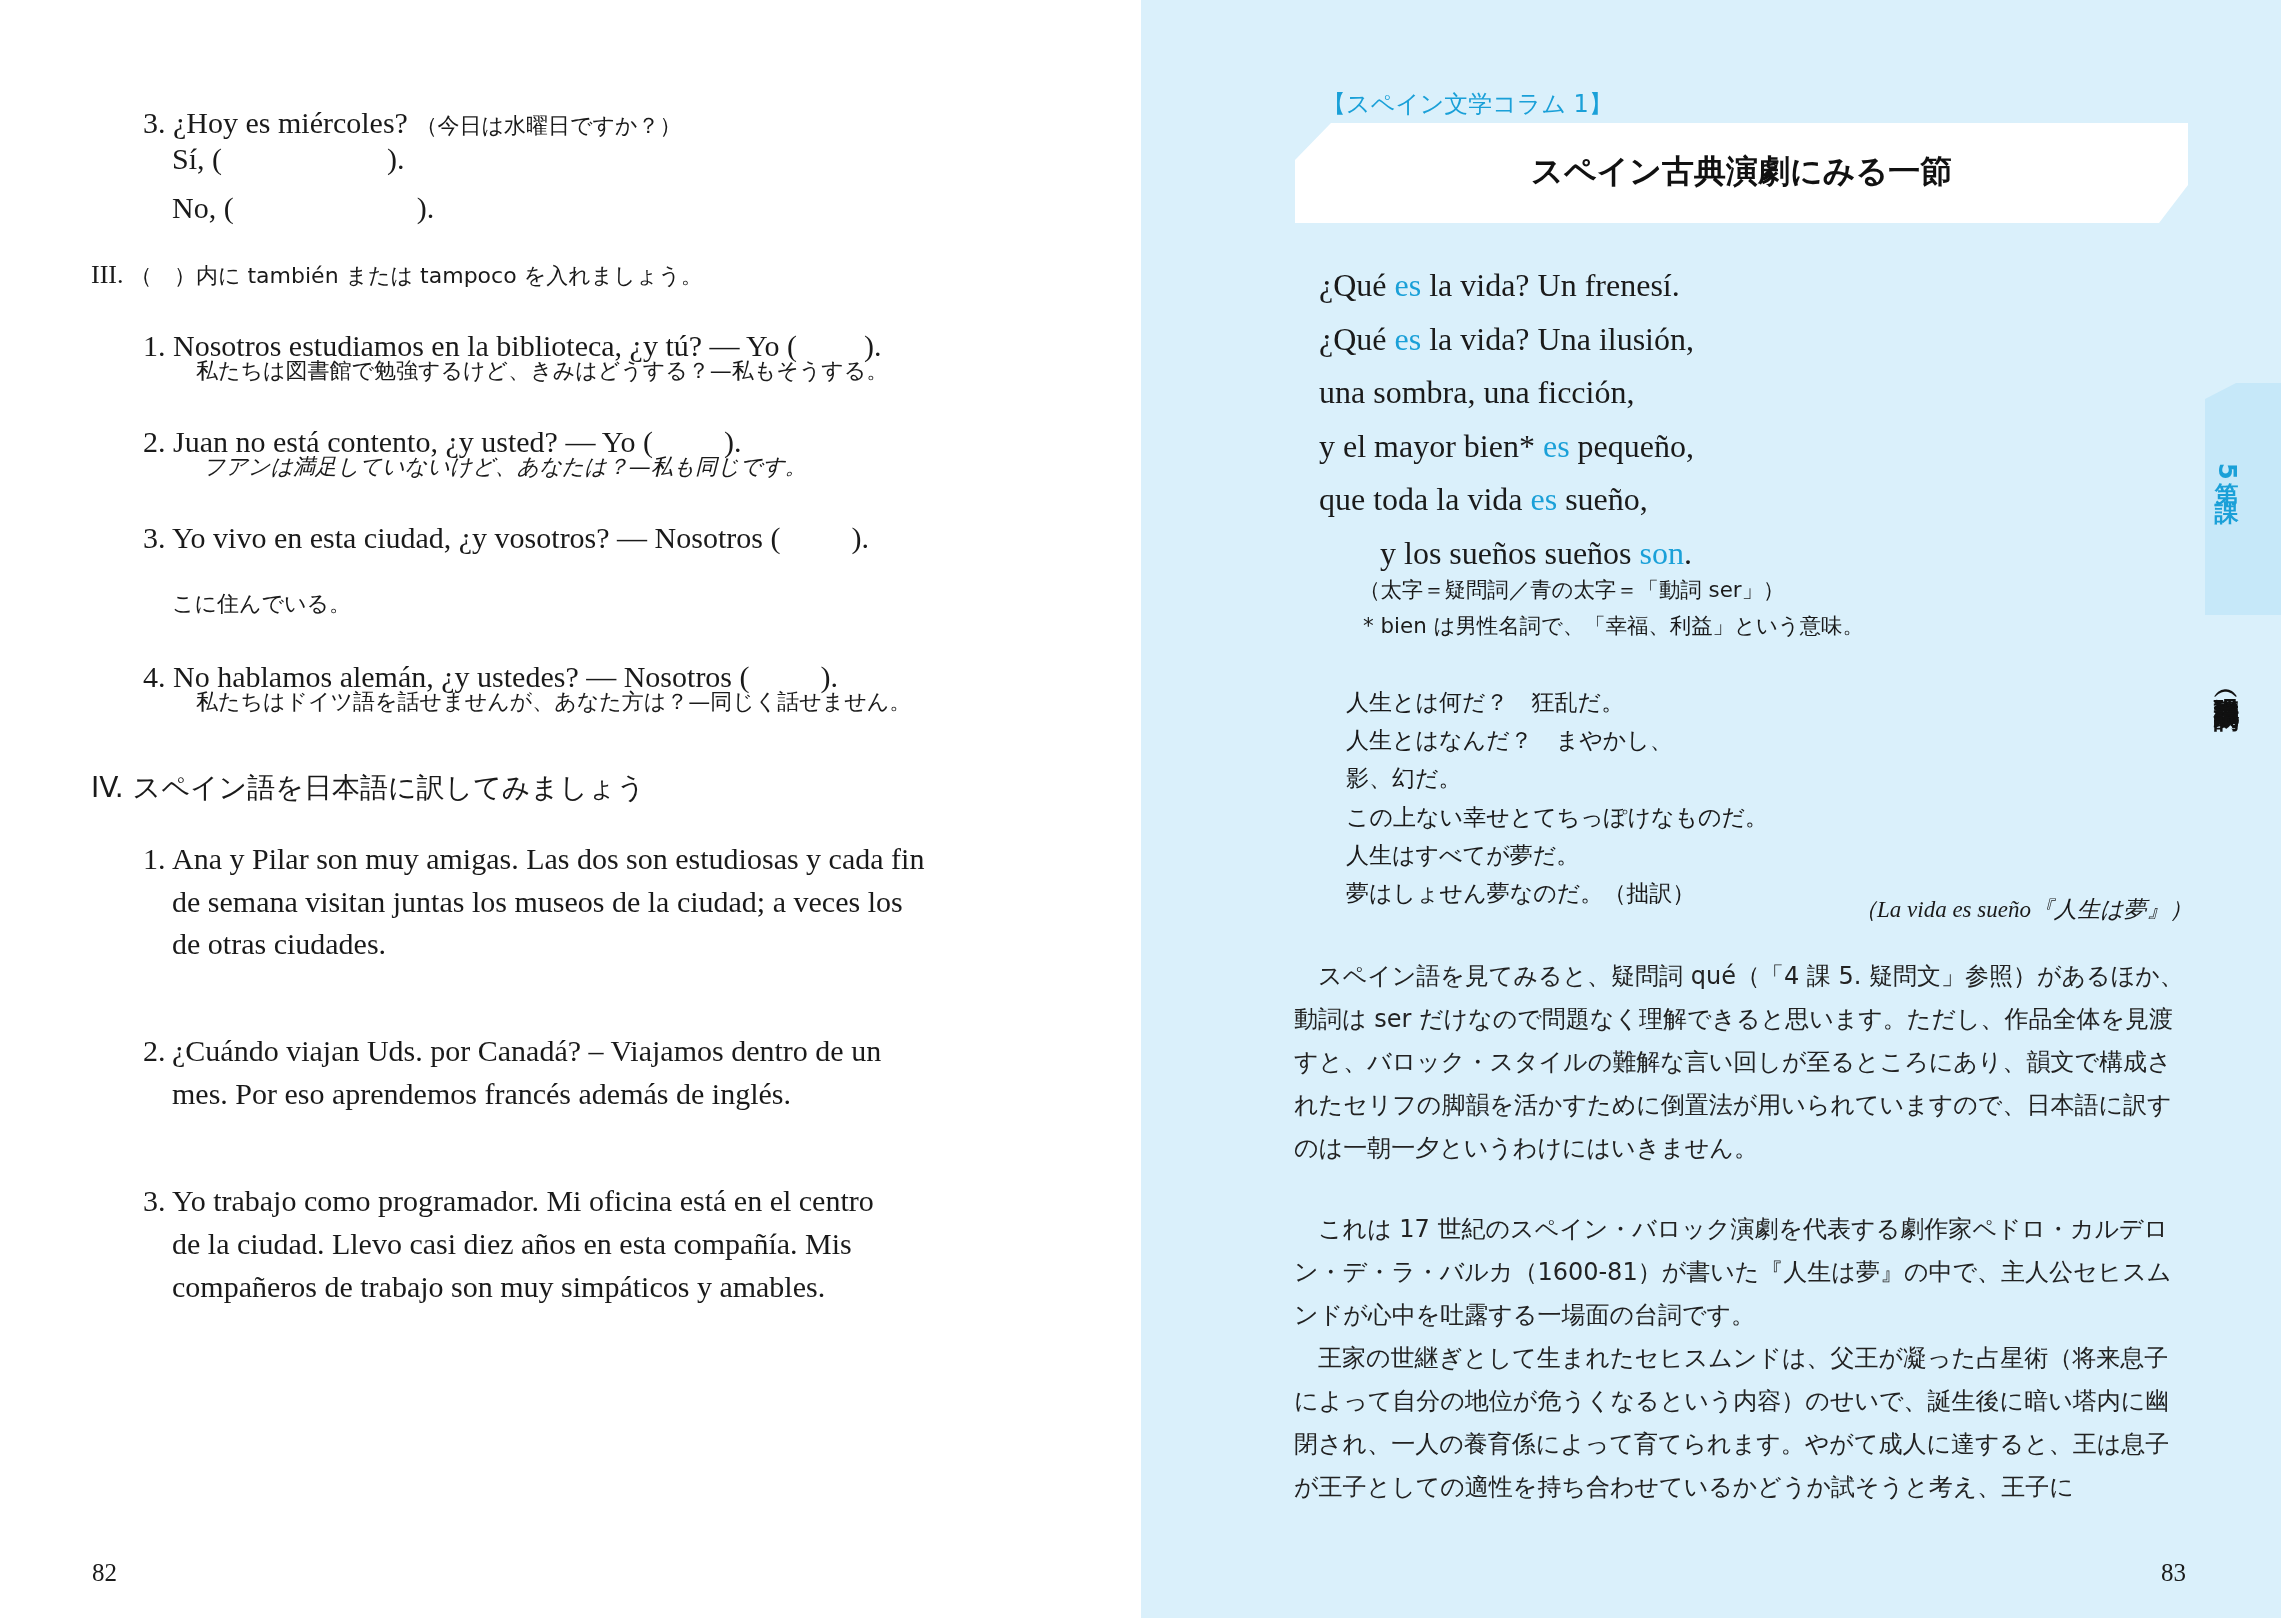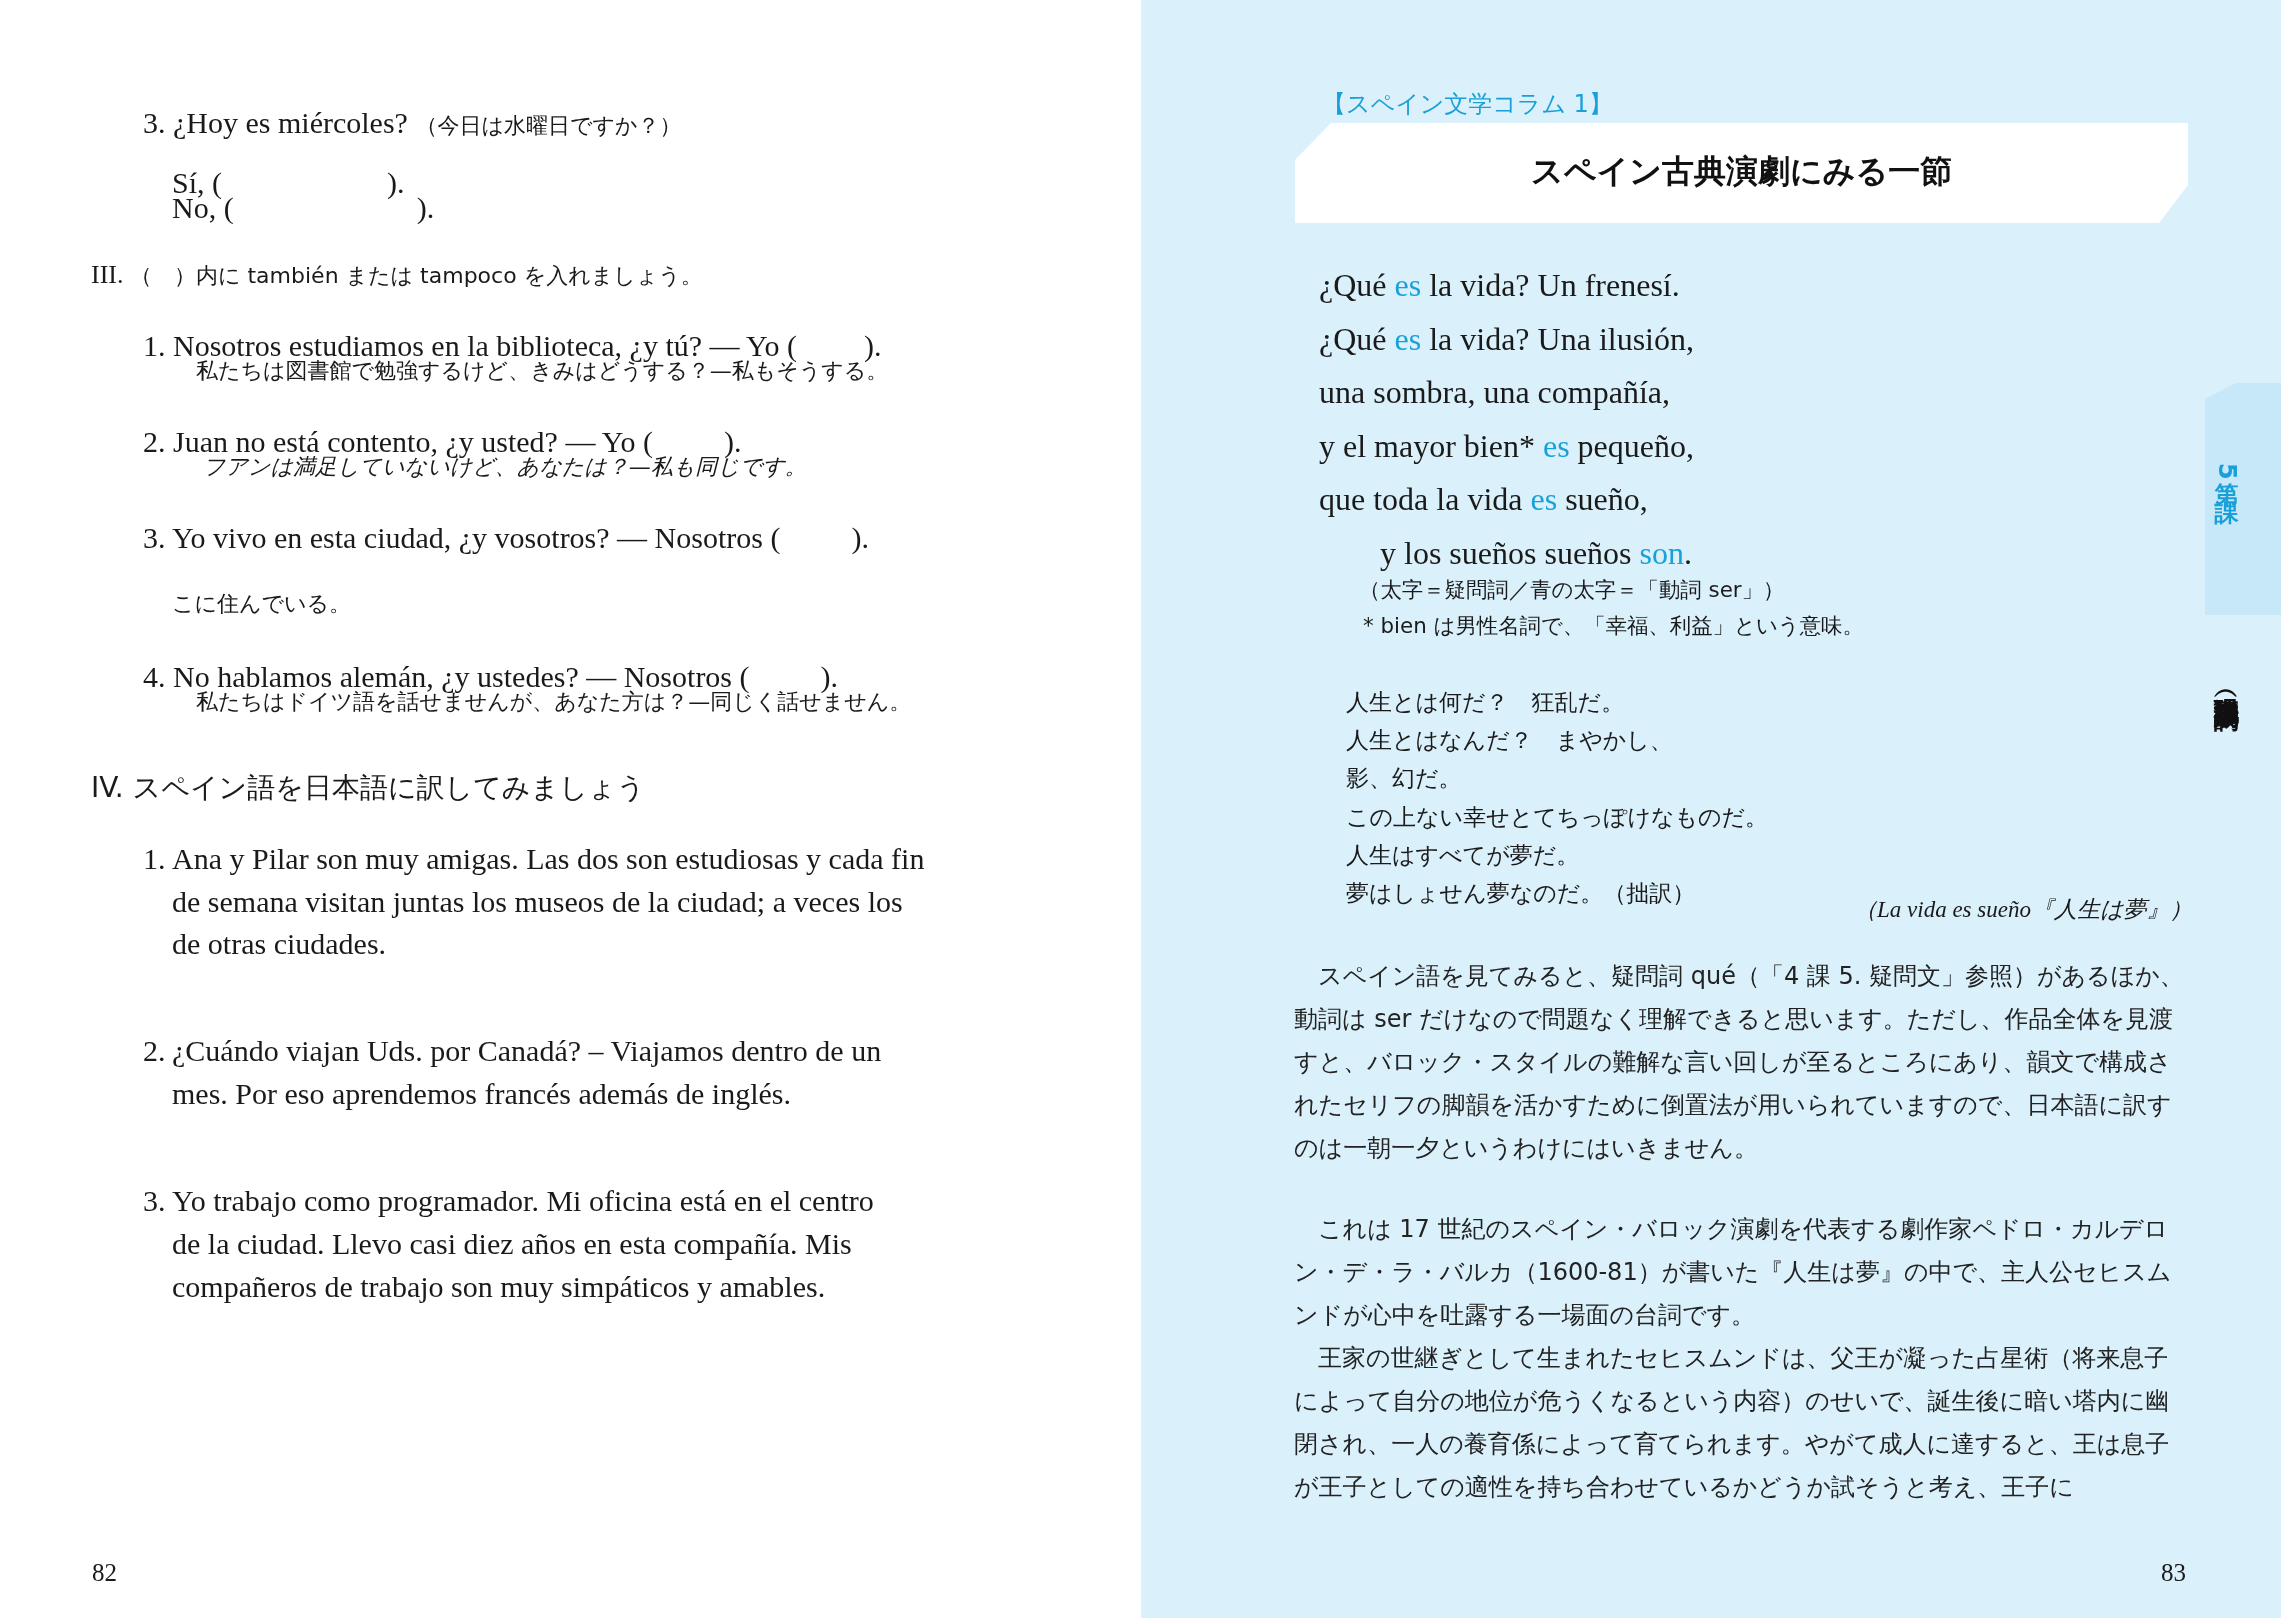--- a/index.html
+++ b/index.html
@@ -34,21 +34,21 @@
   .pnum { font-size:25px; }
 </style>
 </head>
 <body>
 
 <div class="page-left">
   <div class="abs serif es" style="left:143px;top:84px;">
     <span>3. ¿Hoy es miércoles?</span>
     <span class="sans jp-s">（今日は水曜日ですか？）</span>
   </div>
-  <div class="abs serif es" style="left:172px;top:144px;">
+  <div class="abs serif es" style="left:172px;top:120px;">
     <span>Sí, (</span><span class="blank" style="width:165px"></span><span>).</span>
   </div>
   <div class="abs serif es" style="left:172px;top:169px;">
     <span>No, (</span><span class="blank" style="width:183px"></span><span>).</span>
   </div>
 
   <div class="abs heading" style="left:91px;top:258px;">
     <span class="serif">III.</span>
     <span class="sans jp-s">（　）内に también または tampoco を入れましょう。</span>
   </div>
@@ -100,21 +100,21 @@
 
 <div class="abs sans col-label" style="left:1322px;top:88px;">【スペイン文学コラム 1】</div>
 
 <div class="banner">
   <div class="banner-title sans">スペイン古典演劇にみる一節</div>
 </div>
 
 <div>
   <div class="abs serif poem" style="left:1319px;top:242px;"><span>¿Qué </span><span class="blue">es</span><span> la vida? Un frenesí.</span></div>
   <div class="abs serif poem" style="left:1319px;top:296px;"><span>¿Qué </span><span class="blue">es</span><span> la vida? Una ilusión,</span></div>
-  <div class="abs serif poem" style="left:1319px;top:349px;"><span>una sombra, una compañía,</span></div>
+  <div class="abs serif poem" style="left:1319px;top:349px;"><span>una sombra, una ficción,</span></div>
   <div class="abs serif poem" style="left:1319px;top:403px;"><span>y el mayor bien* </span><span class="blue">es</span><span> pequeño,</span></div>
   <div class="abs serif poem" style="left:1319px;top:456px;"><span>que toda la vida </span><span class="blue">es</span><span> sueño,</span></div>
   <div class="abs serif poem" style="left:1380px;top:510px;"><span>y los sueños sueños </span><span class="blue">son</span><span>.</span></div>
 </div>
 
 <div class="abs sans note" style="left:1359px;top:572px;">（太字＝疑問詞／青の太字＝「動詞 ser」）</div>
 <div class="abs sans note" style="left:1363px;top:608px;">* bien は男性名詞で、「幸福、利益」という意味。</div>
 
 <div>
   <div class="abs sans trans" style="left:1346px;top:683px;">人生とは何だ？　狂乱だ。</div>

